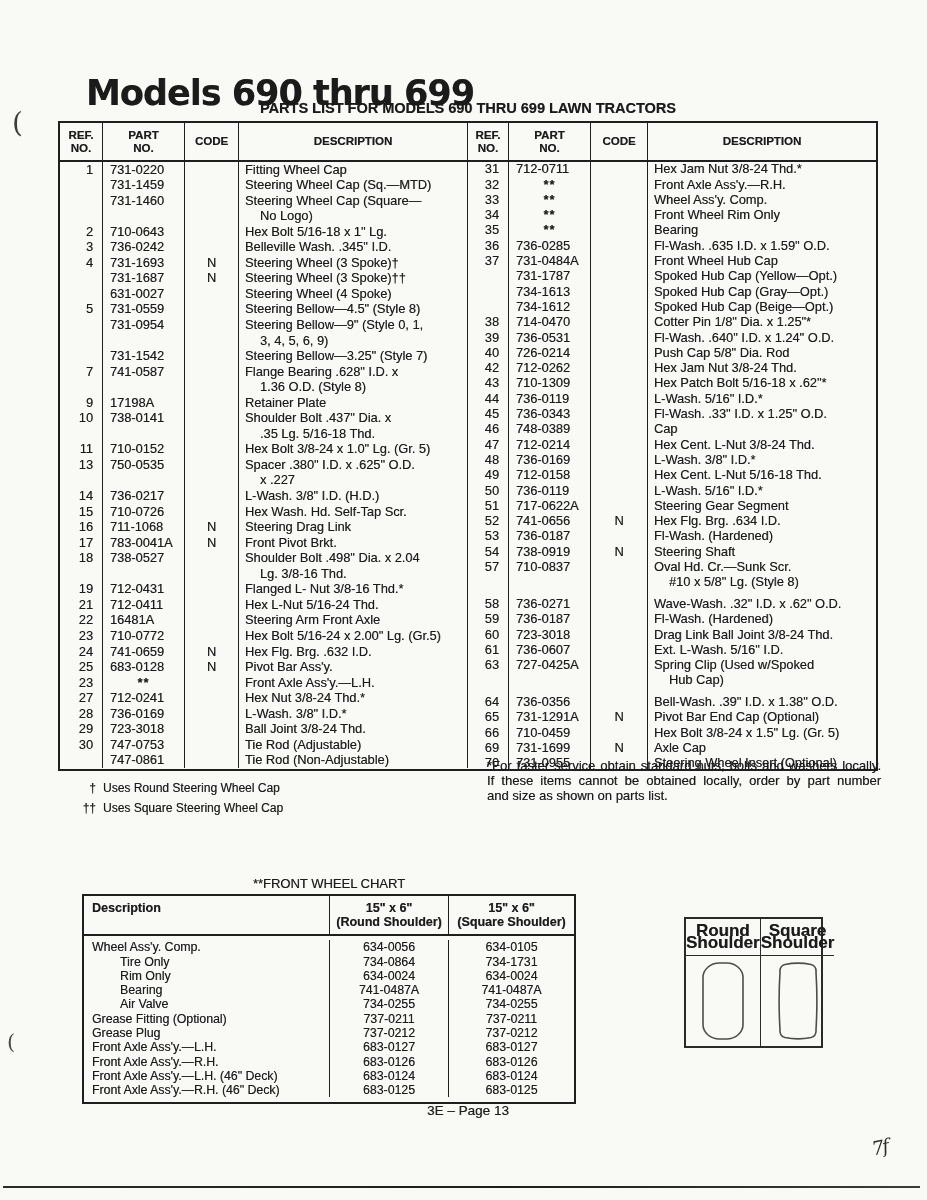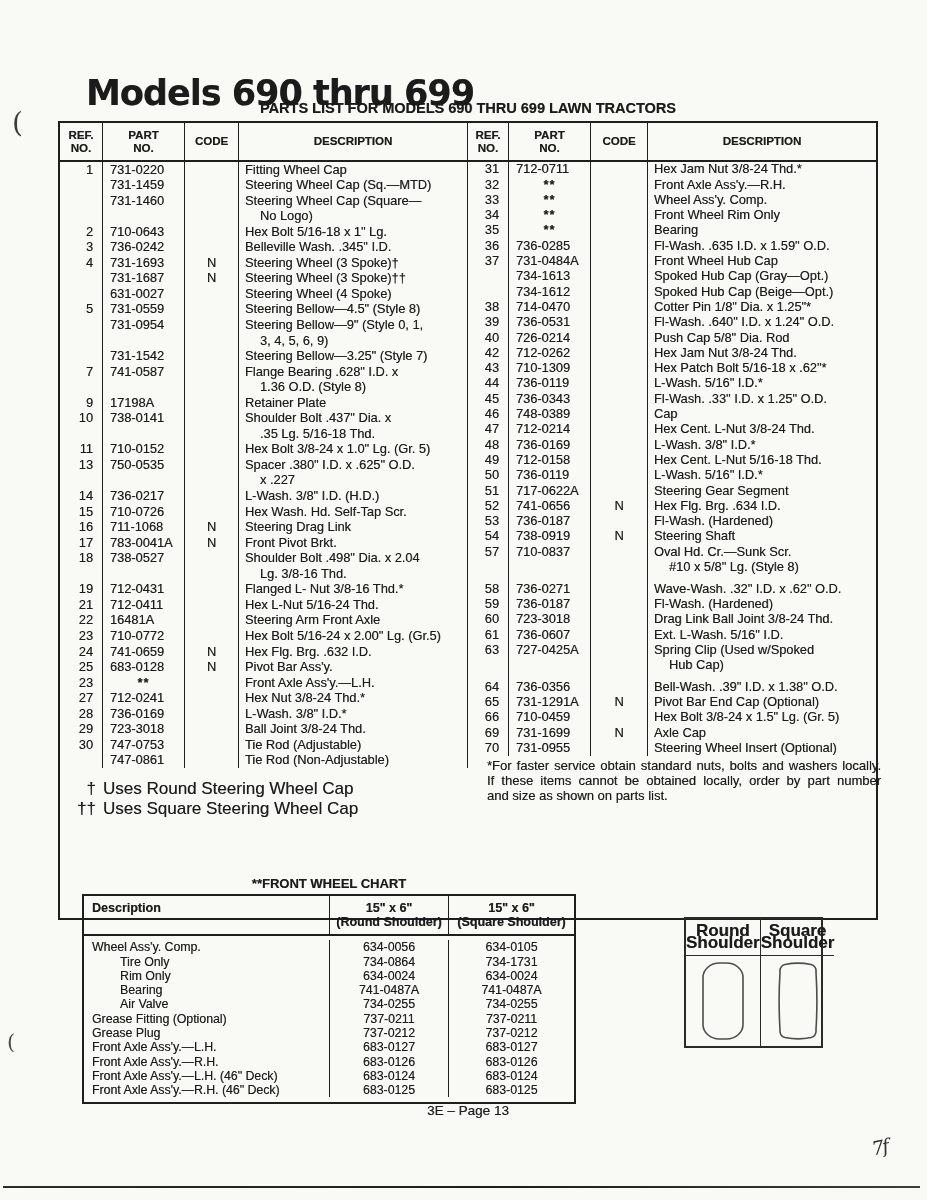--- a/index.html
+++ b/index.html
@@ -5,21 +5,21 @@
   html,body{margin:0;padding:0;background:#e9e9e6;}
   .page{position:relative;width:927px;height:1200px;background:#f9f9f6;overflow:hidden;
         font-family:"Liberation Sans",sans-serif;color:#1b1b1b;
         text-shadow:0.3px 0.15px 0 rgba(25,25,25,0.55);}
   
   .title{position:absolute;left:86px;top:50px;font-family:"DejaVu Sans",sans-serif;
          font-size:35px;font-weight:bold;letter-spacing:-1px;}
   .subtitle{position:absolute;left:58px;top:100px;width:820px;text-align:center;
             font-size:14.5px;font-weight:bold;}
   
-  .parts{position:absolute;left:58px;top:121px;width:820px;height:799px;
+  .parts{position:absolute;left:58px;top:121px;width:820px;height:650px;
          border:2px solid #1f1f1f;box-sizing:border-box;display:flex;}
   .half{flex:1 1 50%;display:flex;flex-direction:column;min-width:0;}
   .phead,.prow{display:grid;}
   .half.left  .phead,.half.left  .prow{grid-template-columns:43px 82px 54px 1fr;}
   .half.right .phead,.half.right .prow{grid-template-columns:41px 82px 57px 1fr;}
   .phead{height:37px;border-bottom:2px solid #1f1f1f;flex:0 0 auto;}
   .phead .c{display:flex;flex-direction:column;align-items:center;justify-content:center;
             font-size:11.5px;font-weight:bold;line-height:12.5px;border-right:1px solid #1f1f1f;}
   .half.right .phead .c:last-child{border-right:none;}
   .pbody{flex:1 1 auto;overflow:hidden;}
@@ -29,27 +29,27 @@
   .prow .c{border-right:1px solid #1f1f1f;font-size:12.8px;line-height:14px;
            white-space:nowrap;display:flex;align-items:flex-end;padding-bottom:1px;box-sizing:border-box;}
   .half.right .prow .c:last-child{border-right:none;}
   .prow .ref{justify-content:flex-end;padding-right:9px;}
   .prow .part{padding-left:7px;}
   .prow .code{justify-content:center;}
   .prow .desc{padding-left:6px;}
   .prow.cont .desc{padding-left:21px;}
   .prow.star .part{justify-content:center;padding-left:0;letter-spacing:1px;font-weight:bold;}
   
-  .fn-left{position:absolute;left:72px;top:779px;font-size:17px;line-height:19.5px;}
+  .fn-left{position:absolute;left:72px;top:779px;font-size:12px;line-height:19.5px;}
   .fn-sym{display:inline-block;width:24px;text-align:right;margin-right:7px;}
   .fn-right{position:absolute;left:487px;top:758px;width:394px;font-size:13px;line-height:15.2px;}
   .fn-right .just{text-align:justify;text-align-last:justify;}
   
   .chart-title{position:absolute;left:82px;top:876px;width:494px;text-align:center;
-               font-weight:bold;font-size:13px;}
+               font-weight:normal;font-size:13px;}
   .wheel{position:absolute;left:82px;top:894px;width:494px;border:2px solid #1f1f1f;
          box-sizing:border-box;background:transparent;}
   .whead,.wrow{display:grid;grid-template-columns:246px 119px 1fr;}
   .whead{height:38px;border-bottom:2px solid #1f1f1f;}
   .whead .c{border-right:1px solid #1f1f1f;display:flex;flex-direction:column;justify-content:center;
             align-items:center;font-weight:bold;font-size:12.5px;line-height:14.5px;}
   .whead .c.d{align-items:flex-start;padding-left:8px;justify-content:flex-start;padding-top:5px;}
   .whead .c:last-child{border-right:none;}
   .wbody{padding-top:4px;padding-bottom:5px;}
   .wrow{height:14.3px;font-size:12.3px;}
@@ -446,20 +446,26 @@
             <span class="c desc">Fl-Wash. .635 I.D. x 1.59" O.D.</span>
           </div>
 
           <div class="prow">
             <span class="c ref">37</span>
             <span class="c part">731-0484A</span>
             <span class="c code"></span>
             <span class="c desc">Front Wheel Hub Cap</span>
           </div>
 
+          <div class="prow">
+            <span class="c ref"></span>
+            <span class="c part">731-1787</span>
+            <span class="c code"></span>
+            <span class="c desc">Spoked Hub Cap (Yellow—Opt.)</span>
+          </div>
 
           <div class="prow">
             <span class="c ref"></span>
             <span class="c part">734-1613</span>
             <span class="c code"></span>
             <span class="c desc">Spoked Hub Cap (Gray—Opt.)</span>
           </div>
 
           <div class="prow">
             <span class="c ref"></span>

